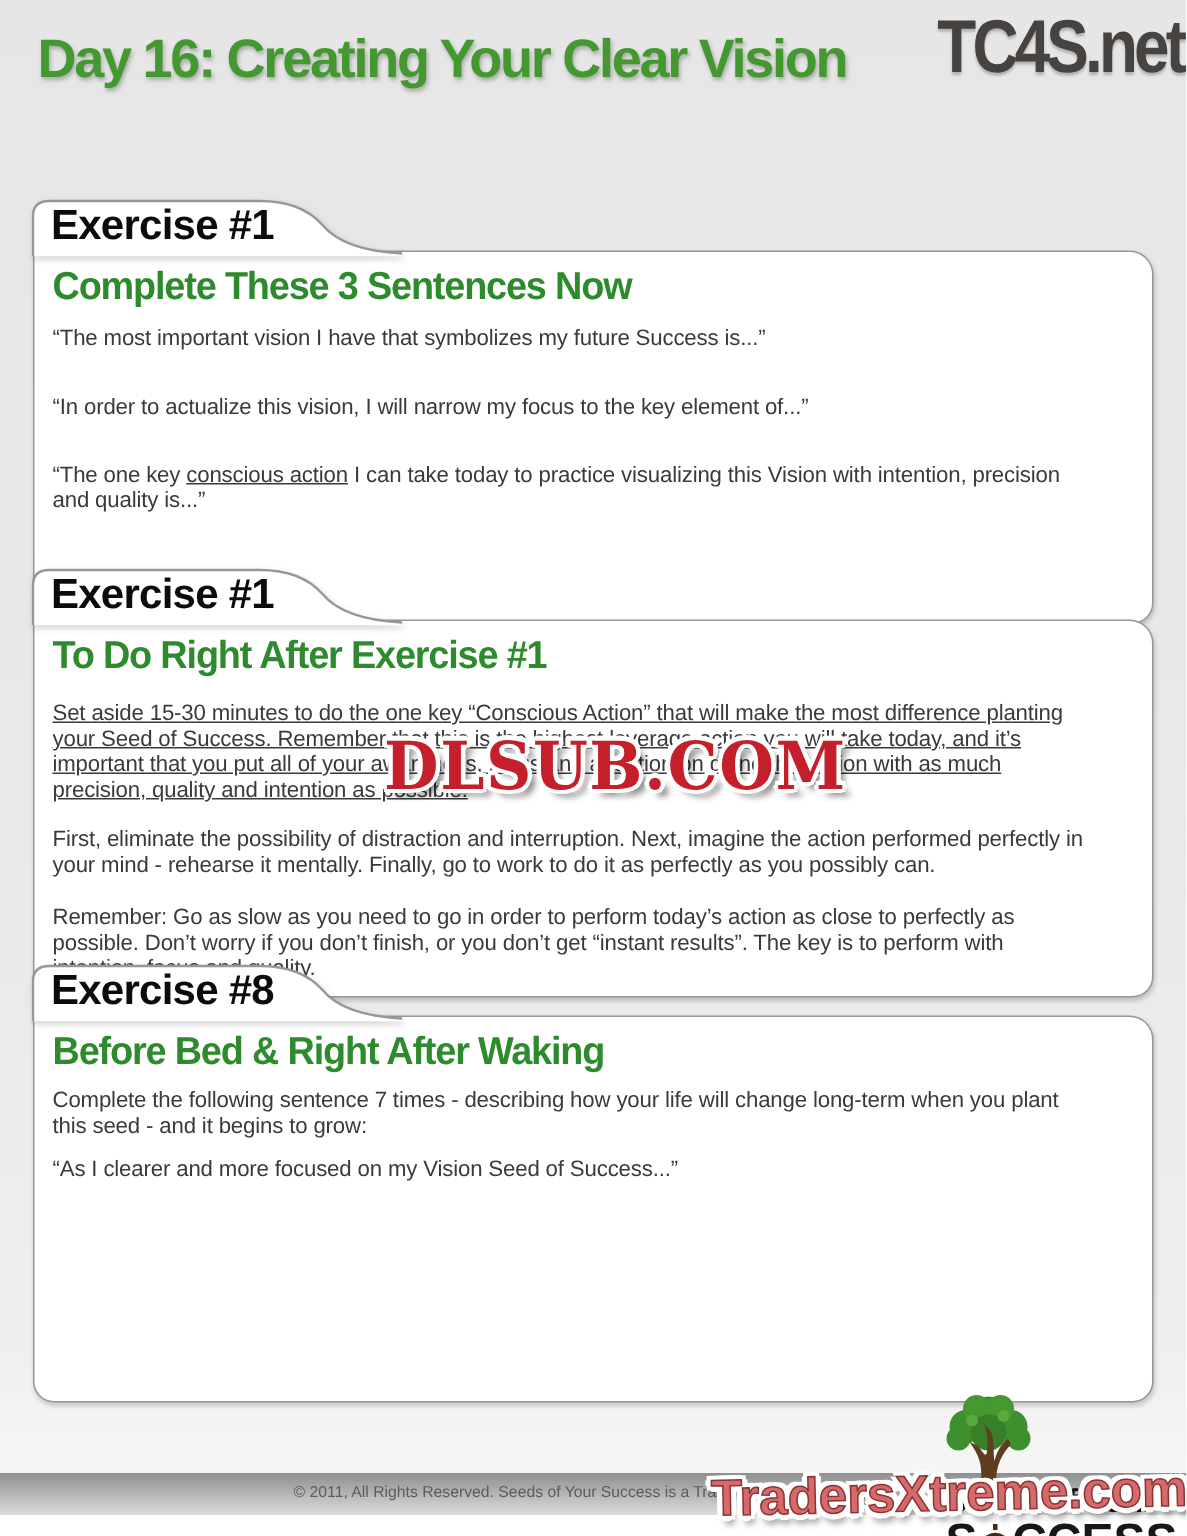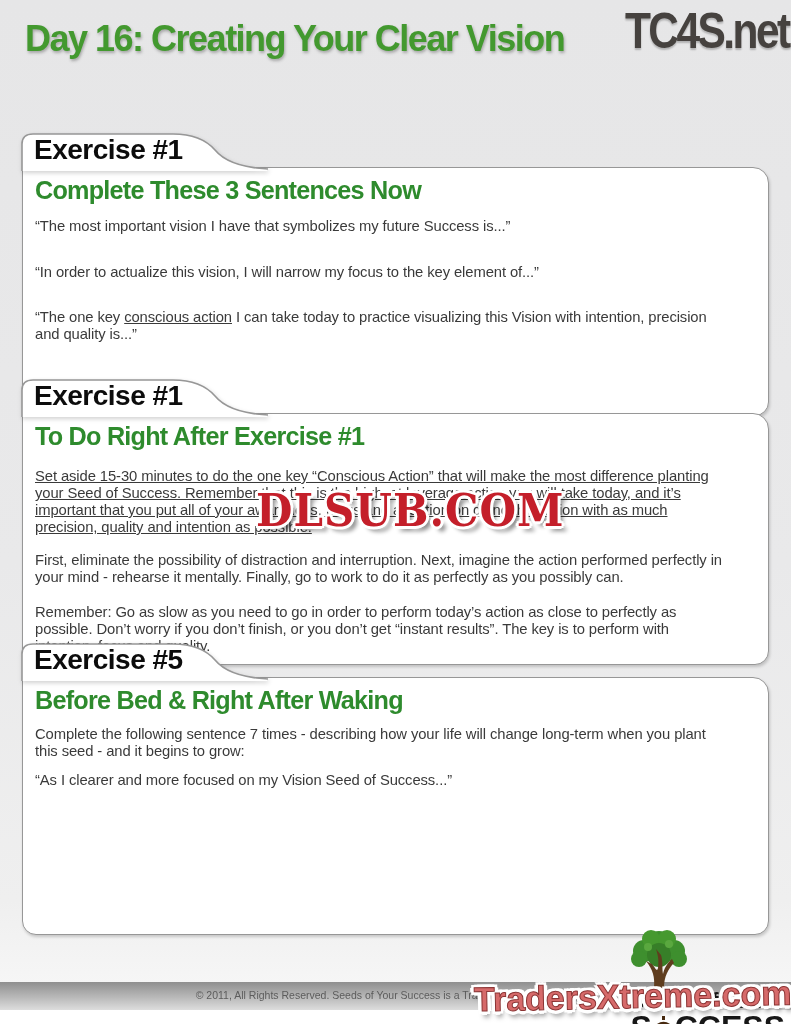--- a/index.html
+++ b/index.html
@@ -134,21 +134,21 @@
       <p class="p2">First, eliminate the possibility of distraction and interruption. Next, imagine the action performed perfectly in your mind - rehearse it mentally. Finally, go to work to do it as perfectly as  you possibly can.</p>
       <p class="p3">Remember: Go as slow as  you need to go in order to perform today’s action as close to perfectly as possible. Don’t worry if  you don’t finish, or you don’t get “instant results”. The key is to perform with intention, focus and quality.</p>
     </div>
   </div>
 
   <div class="section sec3">
     <svg class="tab-svg" width="250" height="40" viewBox="0 0 250 40">
       <path d="M1,40 L1,13 Q1,3 12,3 L152,3 Q180,3 194,19 Q208,36 246,38 L246,40 Z" fill="#ffffff"></path>
       <path d="M1,40 L1,13 Q1,3 12,3 L152,3 Q180,3 194,19 Q208,36 247,38" fill="none" stroke="#979797" stroke-width="1.6"></path>
     </svg>
-    <div class="tab-label">Exercise #5</div>
+    <div class="tab-label">Exercise #8</div>
     <div class="panel">
       <div class="sec-heading">Before Bed &amp; Right After Waking</div>
       <p class="p1">Complete the following sentence 7 times - describing how your life will change long-term when you plant this seed - and it begins to grow:</p>
       <p class="p2">“As I clearer and more focused on my Vision Seed of Success...”</p>
     </div>
   </div>
 
   <div class="wm-mid">DLSUB.COM</div>
 
   <div class="footer-bar">

